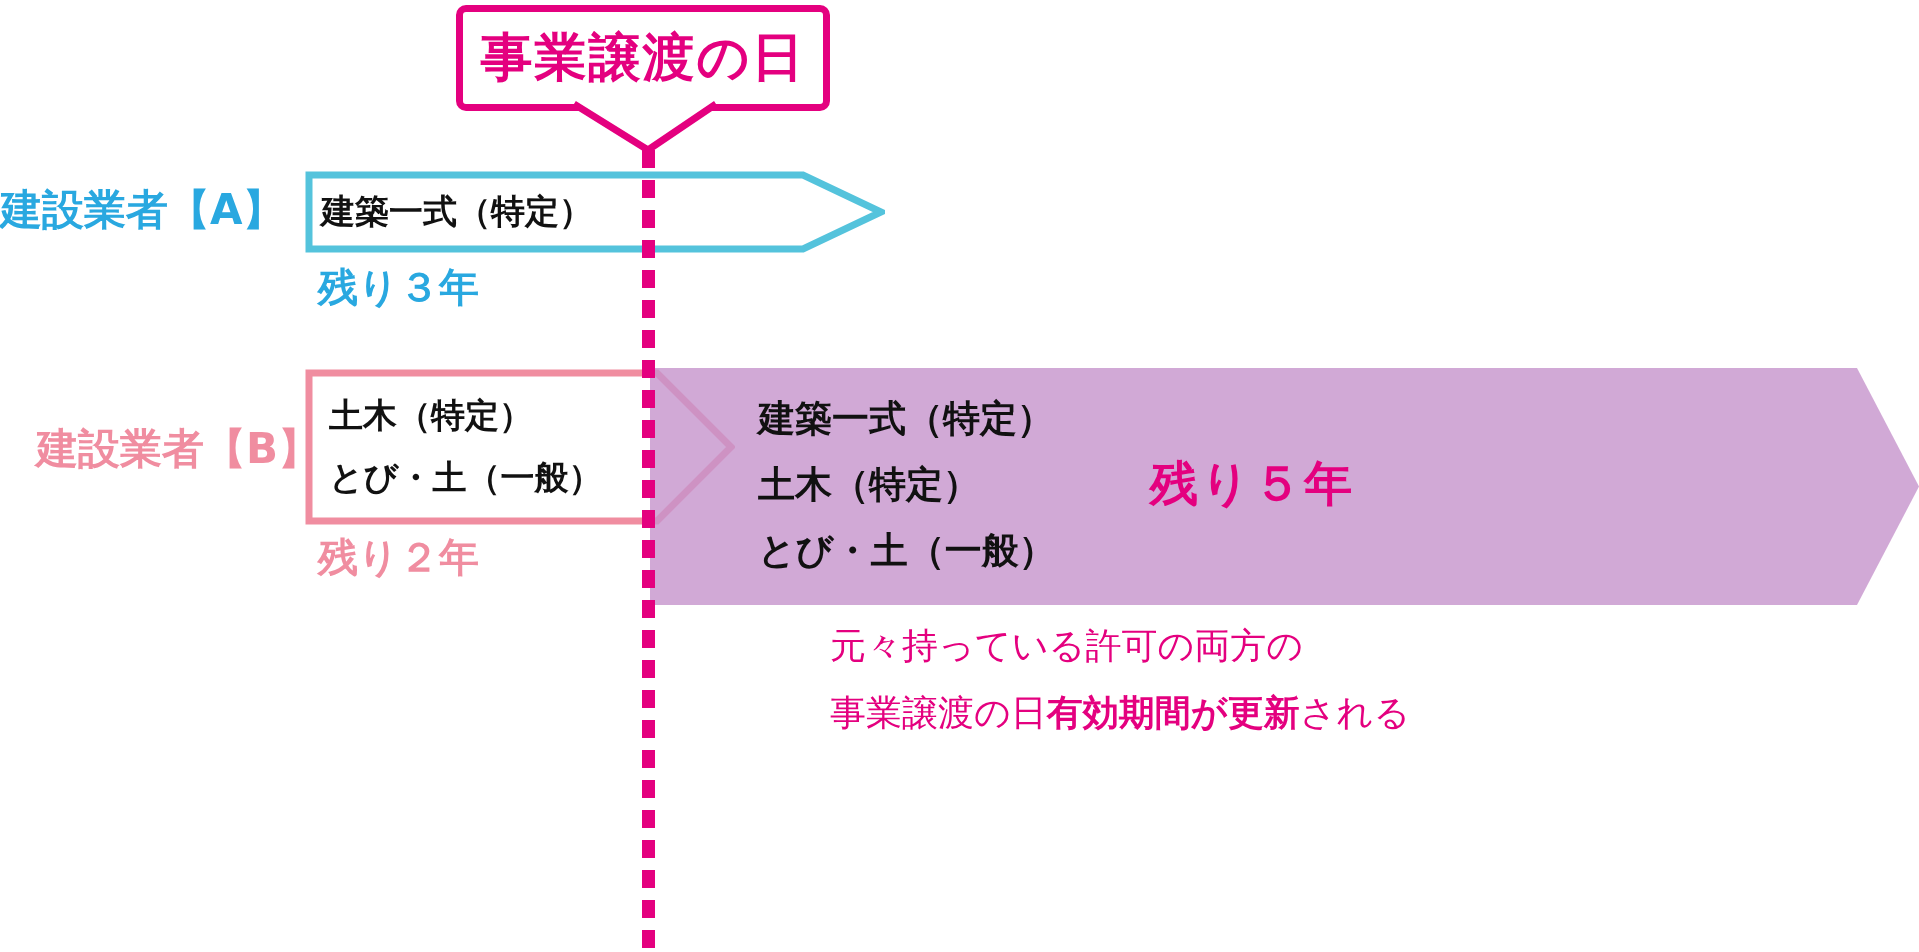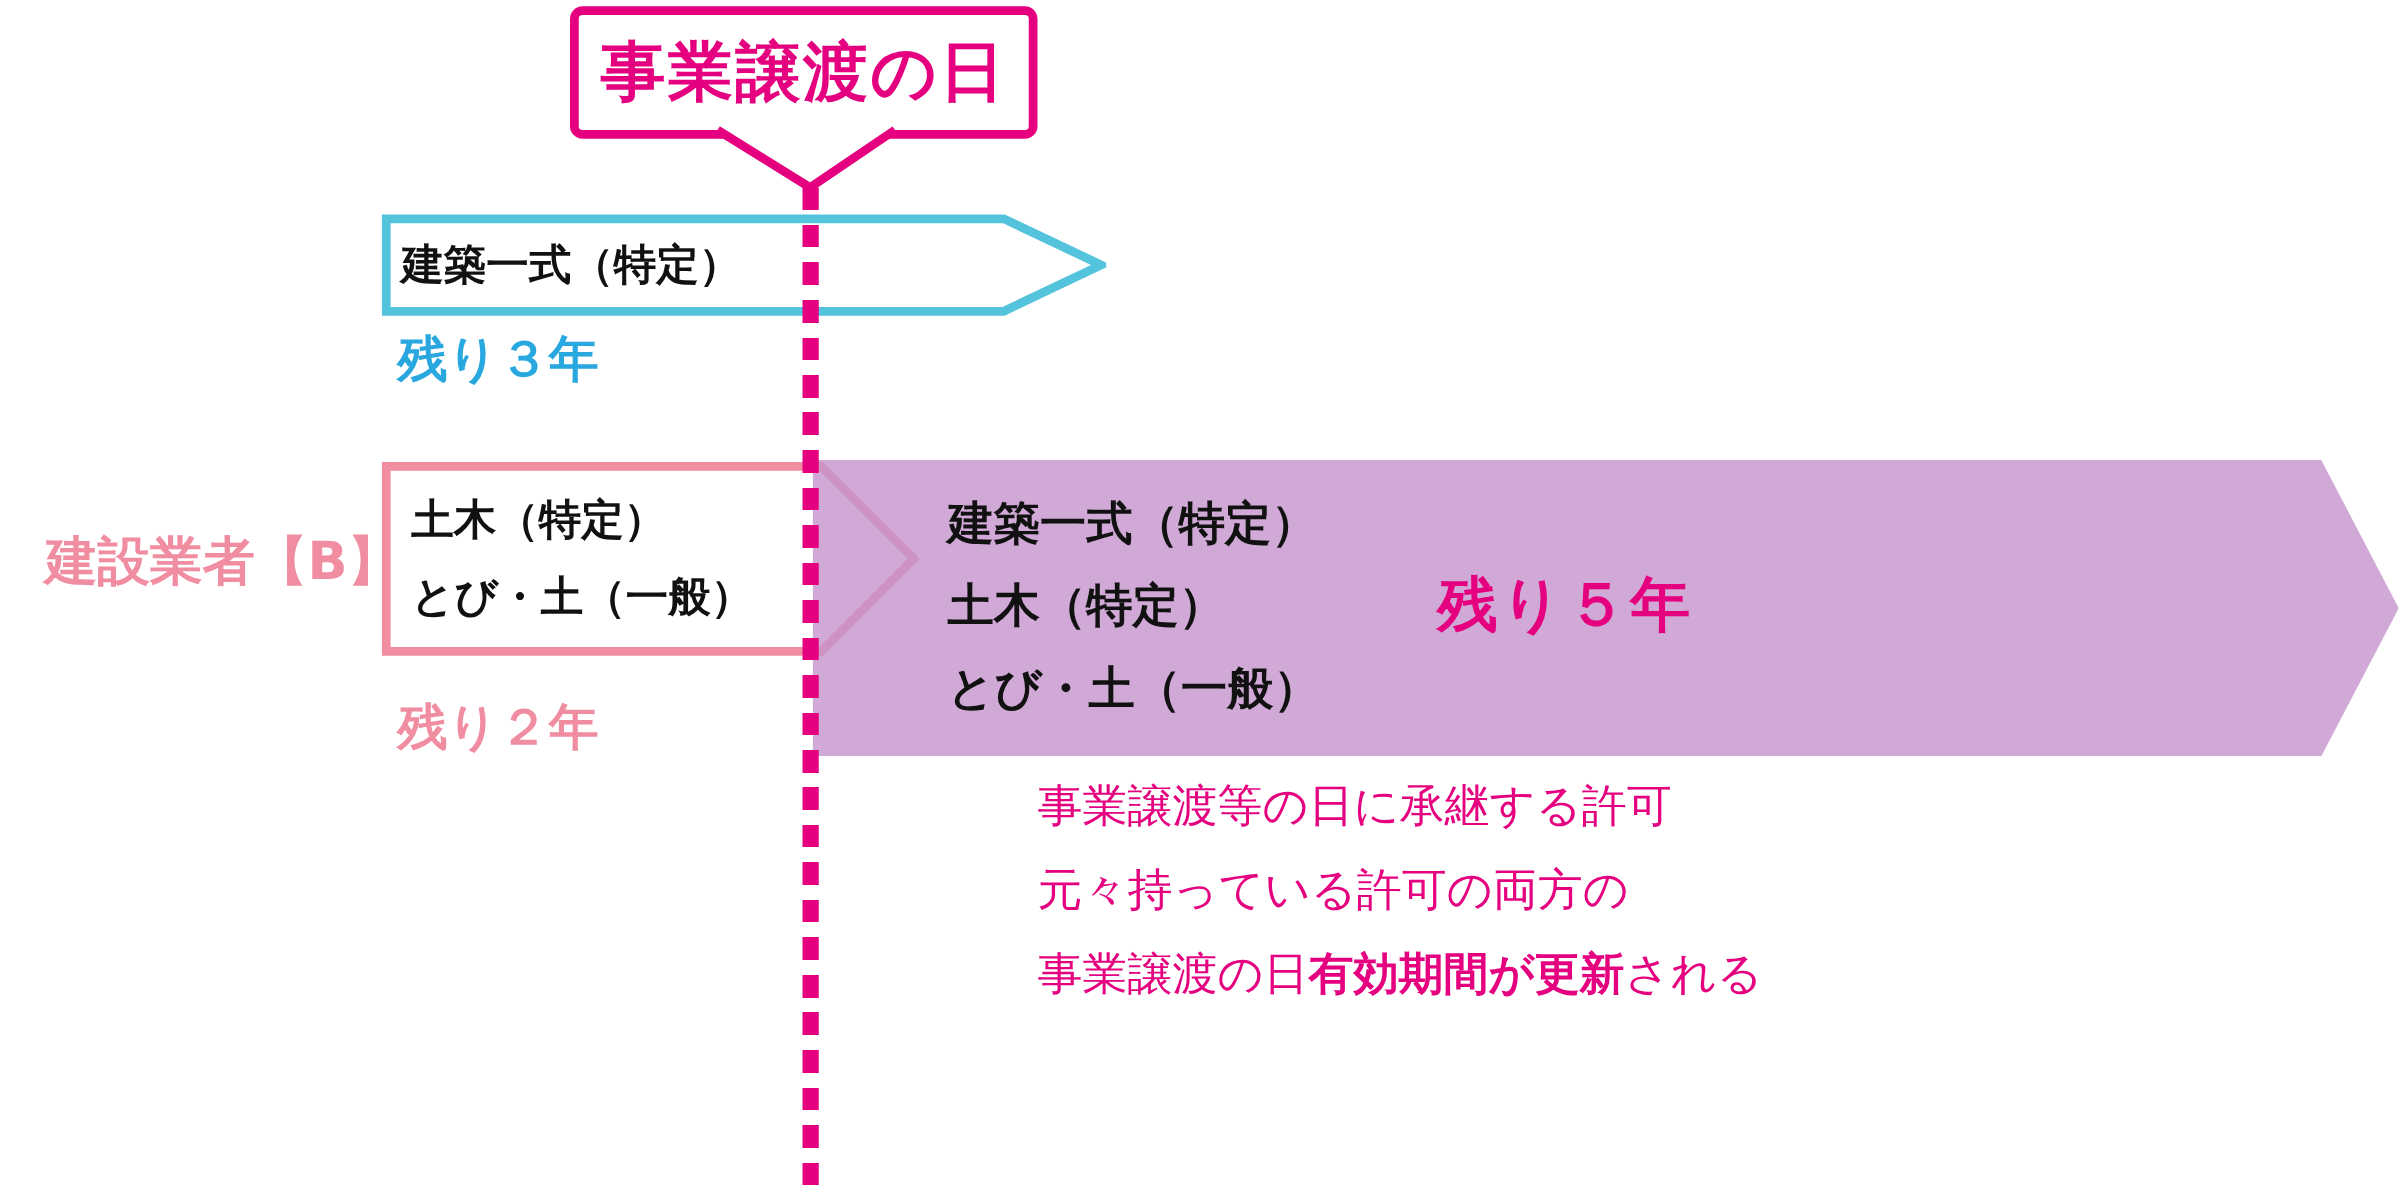--- a/index.html
+++ b/index.html
@@ -42,21 +42,21 @@
 
   
   .label-b { position: absolute; left: 0px; top: 421px; font-size: 42px; font-weight: 800; color: var(--pink); z-index: 2; padding-left: 36px; }
   .arrow-b { position: absolute; left: 305px; top: 369px; width: 430px; height: 156px; z-index: 3; }
   .arrow-b svg { position: absolute; left: 0; top: 0; }
   .arrow-b .arrow-labels {
     position: absolute; left: 24px; top: 0; height: 100%;
     display: flex; flex-direction: column; justify-content: center; gap: 16px;
     font-size: 34px; font-weight: 600; color: #111; white-space: nowrap;
   }
-  .remain-b { position: absolute; left: 318px; top: 530px; font-size: 40px; font-weight: 800; color: var(--pink); z-index: 2; margin-top: 24px; }
+  .remain-b { position: absolute; left: 318px; top: 530px; font-size: 40px; font-weight: 800; color: var(--pink); z-index: 2; }
 
   
   .merged-arrow {
     position: absolute; left: 650px; top: 368px; width: 1269px; height: 237px; z-index: 5;
     background: var(--purple);
     clip-path: polygon(0 0, calc(100% - 62px) 0, 100% 50%, calc(100% - 62px) 100%, 0 100%);
   }
   .merged-labels {
     position: absolute; left: 758px; top: 386px; z-index: 6;
     font-size: 37px; font-weight: 600; color: #111; line-height: 66px; white-space: nowrap;
@@ -80,20 +80,21 @@
 
   <div class="callout-box">
     <span class="callout-text">事業譲渡の日</span>
   </div>
   <svg class="callout-pointer" width="180" height="62" viewBox="0 0 180 62">
     <path d="M 14 6 L 88 52 L 156 6" fill="#ffffff" style="stroke: var(--magenta);" stroke-width="7" stroke-linejoin="miter" stroke-linecap="butt"></path>
   </svg>
 
   <div class="dash-line"></div>
 
+  <div class="label-a">建設業者【A】</div>
   <div class="arrow-a">
     <svg width="580" height="82" viewBox="0 0 580 82">
       <polygon points="4,4 498,4 576,41 498,78 4,78" fill="#ffffff" style="stroke: var(--cyan_light);" stroke-width="7" stroke-linejoin="miter"></polygon>
     </svg>
     <div class="arrow-label">建築一式（特定）</div>
   </div>
   <div class="remain-a">残り３年</div>
 
   <div class="label-b">建設業者【B】</div>
   <div class="arrow-b">
@@ -109,18 +110,17 @@
 
   <div class="merged-arrow"></div>
   <div class="merged-labels">
     <div>建築一式（特定）</div>
     <div>土木（特定）</div>
     <div>とび・土（一般）</div>
   </div>
   <div class="merged-remaining">残り５年</div>
 
   <div class="note">
-    <div>事業譲渡等の日に承継する許可</div>
     <div>元々持っている許可の両方の</div>
     <div><span>事業譲渡の日</span><span class="note-bold">有効期間が更新</span><span>される</span></div>
   </div>
 
 </div>
 
 </body></html>

